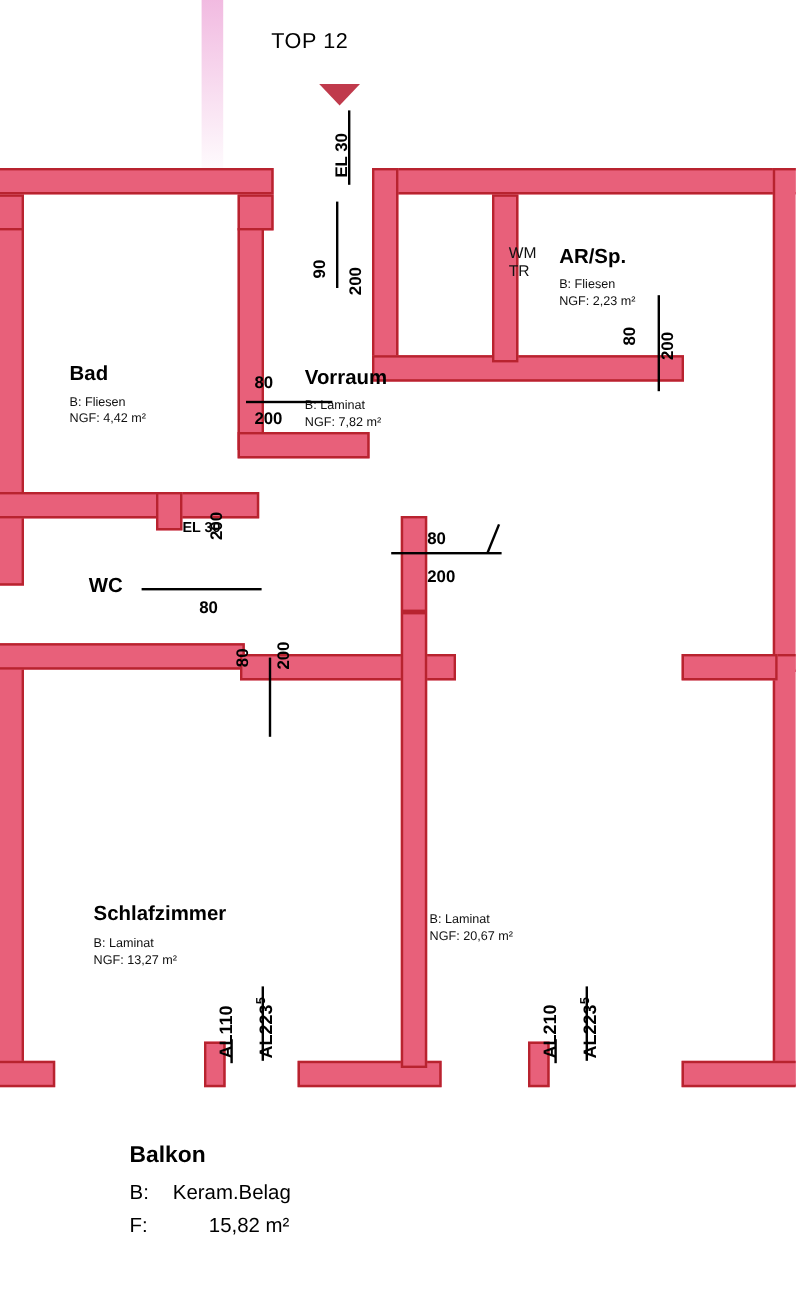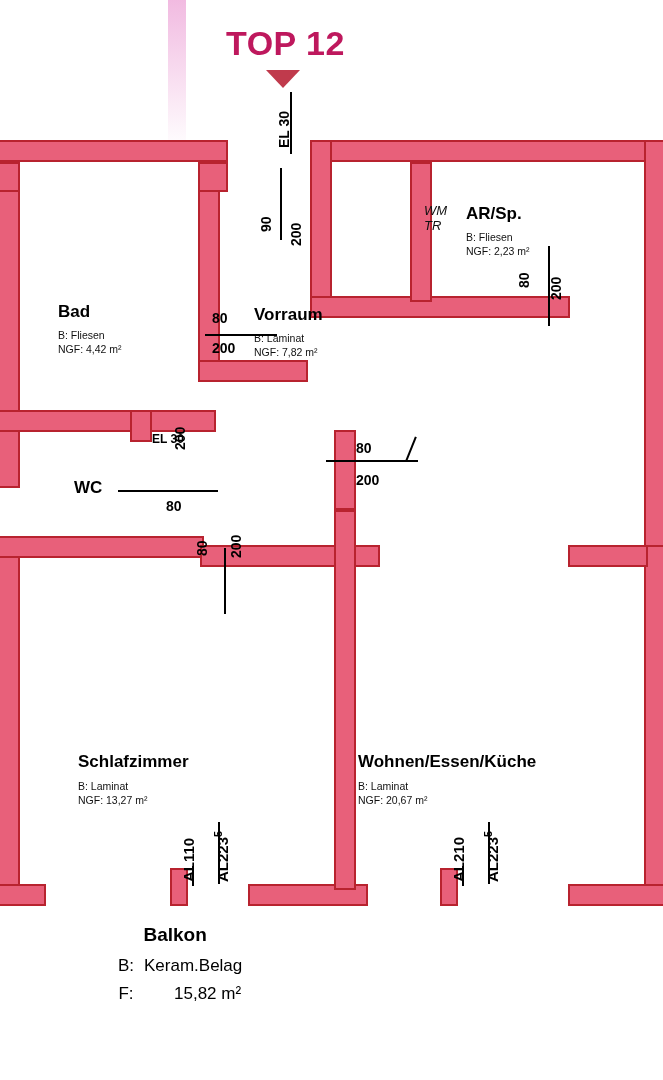--- a/index.html
+++ b/index.html
@@ -26,24 +26,24 @@
   
   .wall {
     position: absolute;
     background: #e8607a;
     border: 2px solid #b8232f;
     box-sizing: border-box;
   }
 
   
   .title {
-    font-size: 34px;
-    font-weight: bold;
+    font-size: 18px;
+    font-weight: normal;
     letter-spacing: 0.5px;
-    color: #be185d;
+    color: #000000;
   }
   .room-name {
     font-size: 17px;
     font-weight: bold;
     color: #000;
     white-space: nowrap;
   }
   .room-sub {
     font-size: 10.5px;
     color: #111;
@@ -174,33 +174,32 @@
   <div class="abs" style="left:74px; top:478px;">
     <div class="room-name">WC</div>
   </div>
 
   <div class="abs" style="left:466px; top:204px;">
     <div class="room-name">AR/Sp.</div>
     <div class="room-sub" style="margin-top:6px;">B: Fliesen</div>
     <div class="room-sub">NGF: 2,23 m²</div>
   </div>
 
-  <div class="abs wm" style="left:424px; top:204px;font-style:italic;">
+  <div class="abs wm" style="left:424px; top:204px;">
     <div>WM</div>
     <div>TR</div>
   </div>
 
   <div class="abs" style="left:78px; top:752px;">
     <div class="room-name">Schlafzimmer</div>
     <div class="room-sub" style="margin-top:7px;">B: Laminat</div>
     <div class="room-sub">NGF: 13,27 m²</div>
   </div>
 
   <div class="abs" style="left:358px; top:752px;">
-    <div class="room-name">Wohnen/Essen/Küche</div>
     <div class="room-sub" style="margin-top:7px;">B: Laminat</div>
     <div class="room-sub">NGF: 20,67 m²</div>
   </div>
 
   <div class="abs dim-v" style="left:276px; top:148px;">EL 30</div>
   <div class="leader" style="left:290px; top:92px; width:2px; height:62px;"></div>
   <div class="abs dim-v" style="left:258px; top:232px;">90</div>
   <div class="abs dim-v" style="left:288px; top:246px;">200</div>
   <div class="leader" style="left:280px; top:168px; width:2px; height:72px;"></div>
 
@@ -231,21 +230,21 @@
 
   <div class="abs tag-v" style="left:212px; top:882px;"><span>AL223</span><span class="sup">5</span></div>
   <div class="leader" style="left:218px; top:822px; width:2px; height:62px;"></div>
 
   <div class="abs tag-v" style="left:450px; top:882px;"><span>AL210</span></div>
   <div class="leader" style="left:462px; top:866px; width:2px; height:20px;"></div>
 
   <div class="abs tag-v" style="left:482px; top:882px;"><span>AL223</span><span class="sup">5</span></div>
   <div class="leader" style="left:488px; top:822px; width:2px; height:62px;"></div>
 
-  <div class="abs" style="left:108px; top:924px;text-align:center;">
+  <div class="abs" style="left:108px; top:952px;">
     <div class="balkon-name">Balkon</div>
     <div style="margin-top:10px; display:flex;">
       <span class="balkon-line" style="width:36px;">B:</span>
       <span class="balkon-line">Keram.Belag</span>
     </div>
     <div style="margin-top:8px; display:flex;">
       <span class="balkon-line" style="width:36px;">F:</span>
       <span class="balkon-line" style="margin-left:30px;">15,82 m²</span>
     </div>
   </div>

